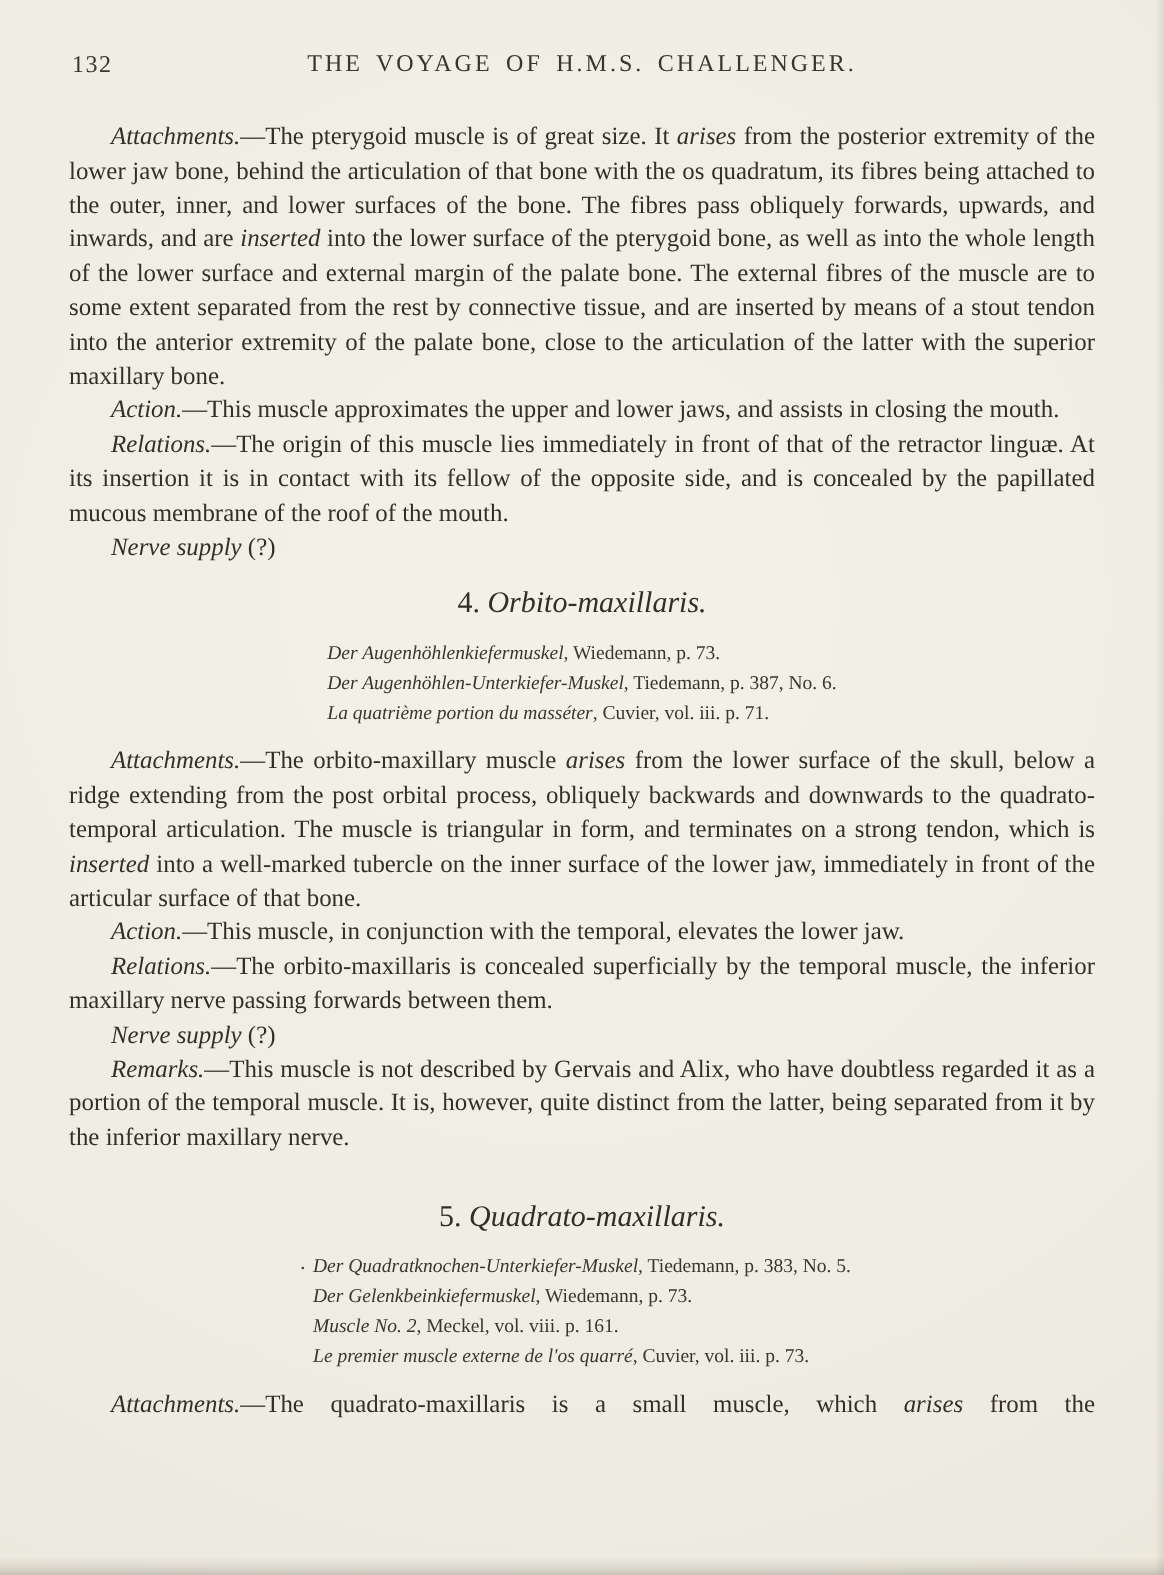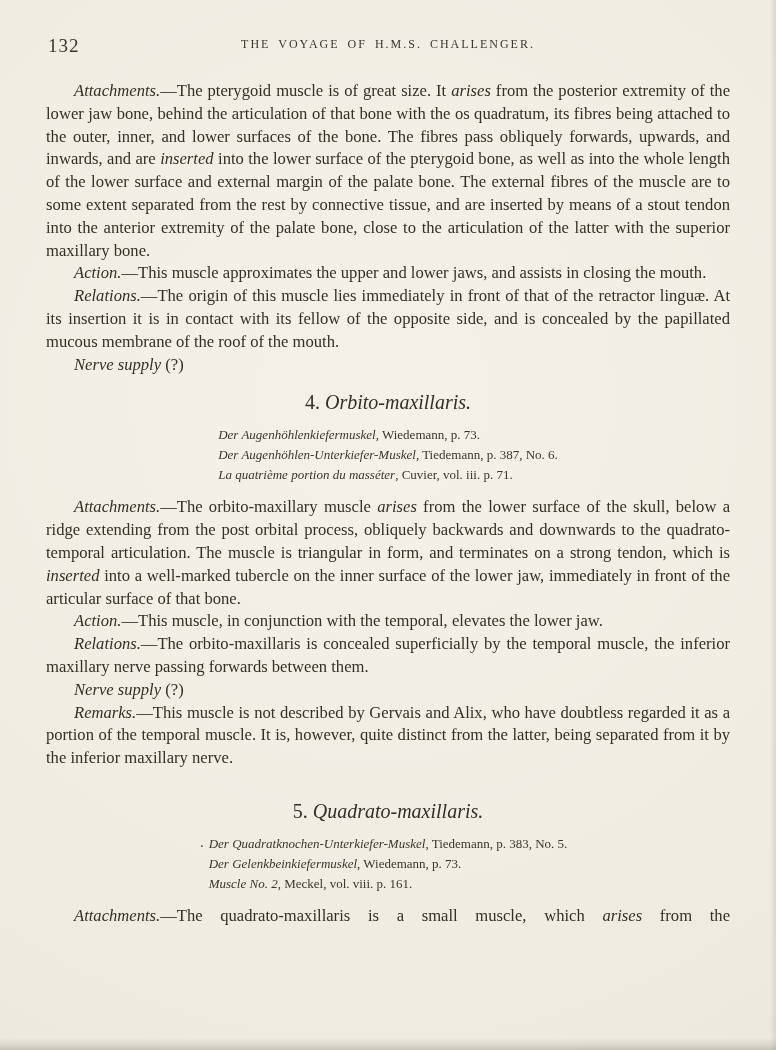--- a/index.html
+++ b/index.html
@@ -20,26 +20,26 @@
   }
   .running-head {
     position: relative;
     height: 22px;
     margin-bottom: 24px;
     text-align: center;
   }
   .pagenum {
     position: absolute;
     left: 2px; top: 1px;
-    font-size: 19px;
+    font-size: 16px;
     letter-spacing: 1px;
     color: #3a362d;
   }
   .running-head .title {
-    font-size: 12px;
+    font-size: 16px;
     letter-spacing: 2px;
     color: #3a362d;
     word-spacing: 3px;
   }
   .para {
     font-size: 16.6px;
     line-height: 22.8px;
     text-align: justify;
     text-indent: 28px;
     color: #343026;
@@ -115,19 +115,20 @@
   <p class="para"><span class="it">Remarks.</span><span>—This muscle is not described by Gervais and Alix, who have doubtless regarded it as a portion of the temporal muscle.  It is, however, quite distinct from the latter, being separated from it by the inferior maxillary nerve.</span></p>
 
   <span class="stray">.</span>
 
   <h2 class="heading h5"><span>5.  </span><span class="it">Quadrato-maxillaris.</span></h2>
 
   <div class="citations">
     <div class="citation"><span class="it">Der Quadratknochen-Unterkiefer-Muskel</span><span>, Tiedemann, p. 383, No. 5.</span></div>
     <div class="citation"><span class="it">Der Gelenkbeinkiefermuskel</span><span>, Wiedemann, p. 73.</span></div>
     <div class="citation"><span class="it">Muscle No. 2</span><span>, Meckel, vol. viii. p. 161.</span></div>
+    <div class="citation"><span class="it">Le premier muscle externe de l'os quarré</span><span>, Cuvier, vol. iii. p. 73.</span></div>
   </div>
 
   <p class="para stretch"><span class="it">Attachments.</span><span>—The quadrato-maxillaris is a small muscle, which </span><span class="it">arises</span><span> from the</span></p>
 
   <div class="scan-edge-right"></div>
   <div class="scan-edge"></div>
 </div>
 
 </body></html>

